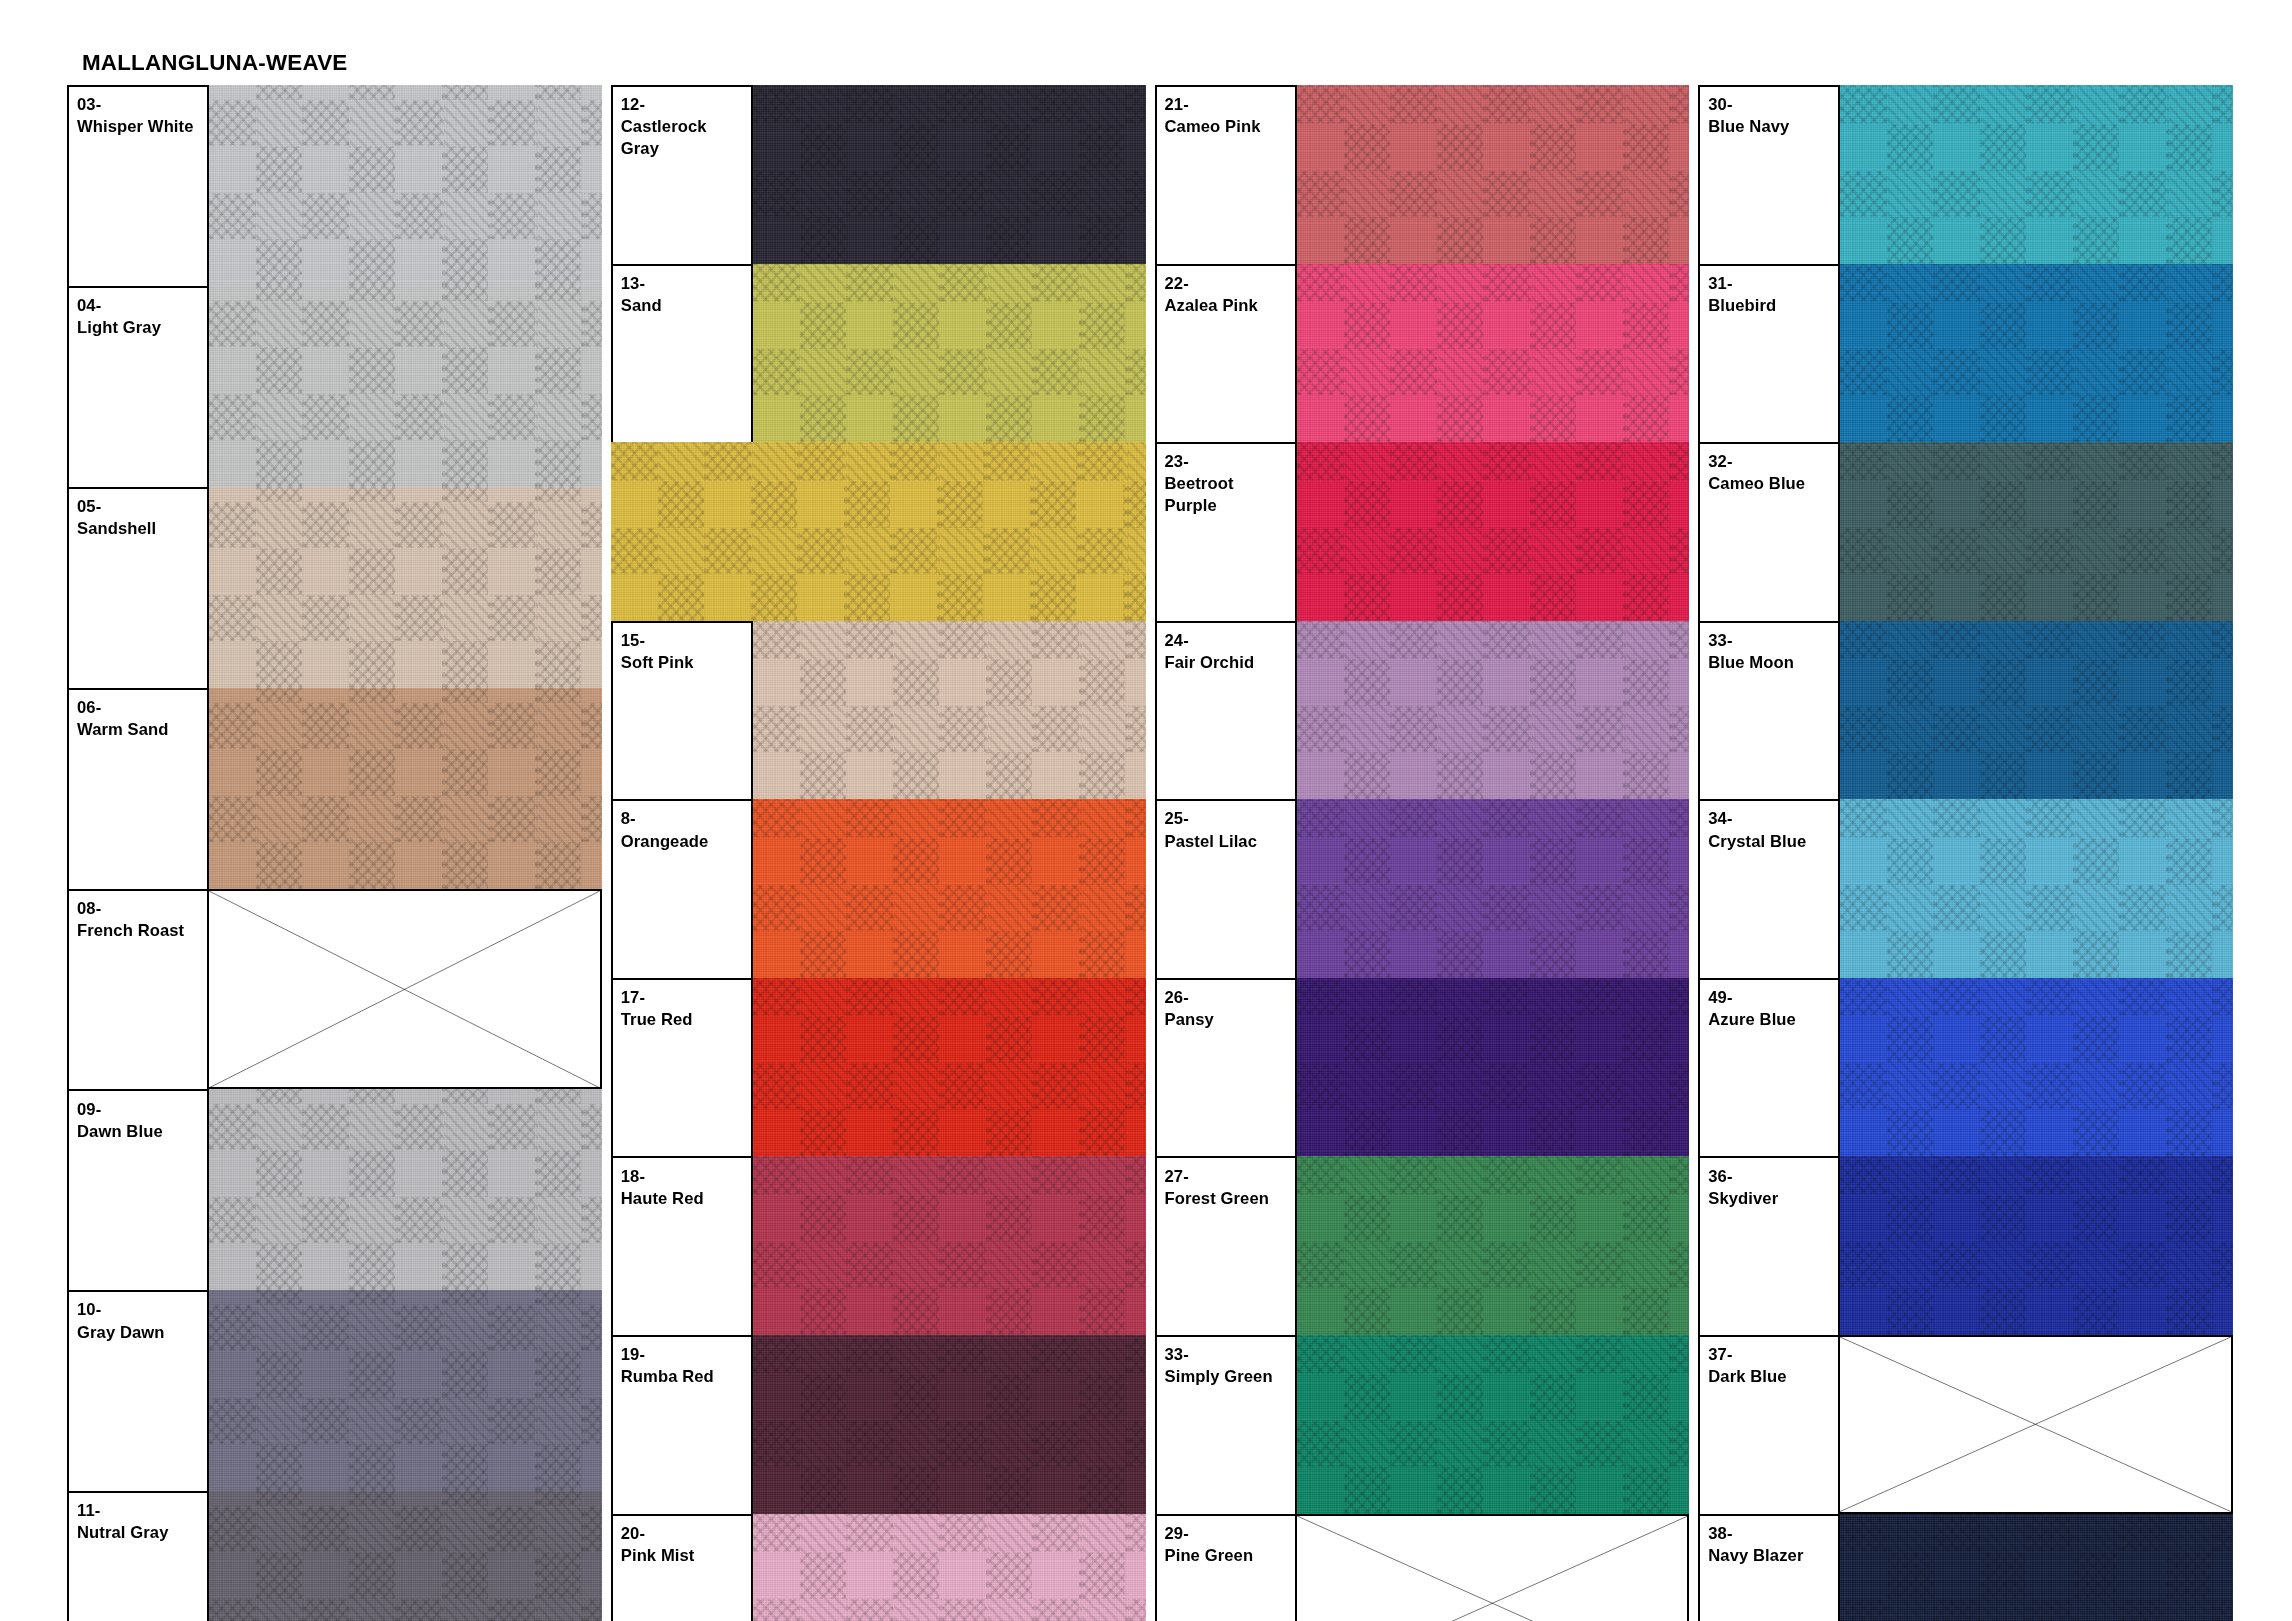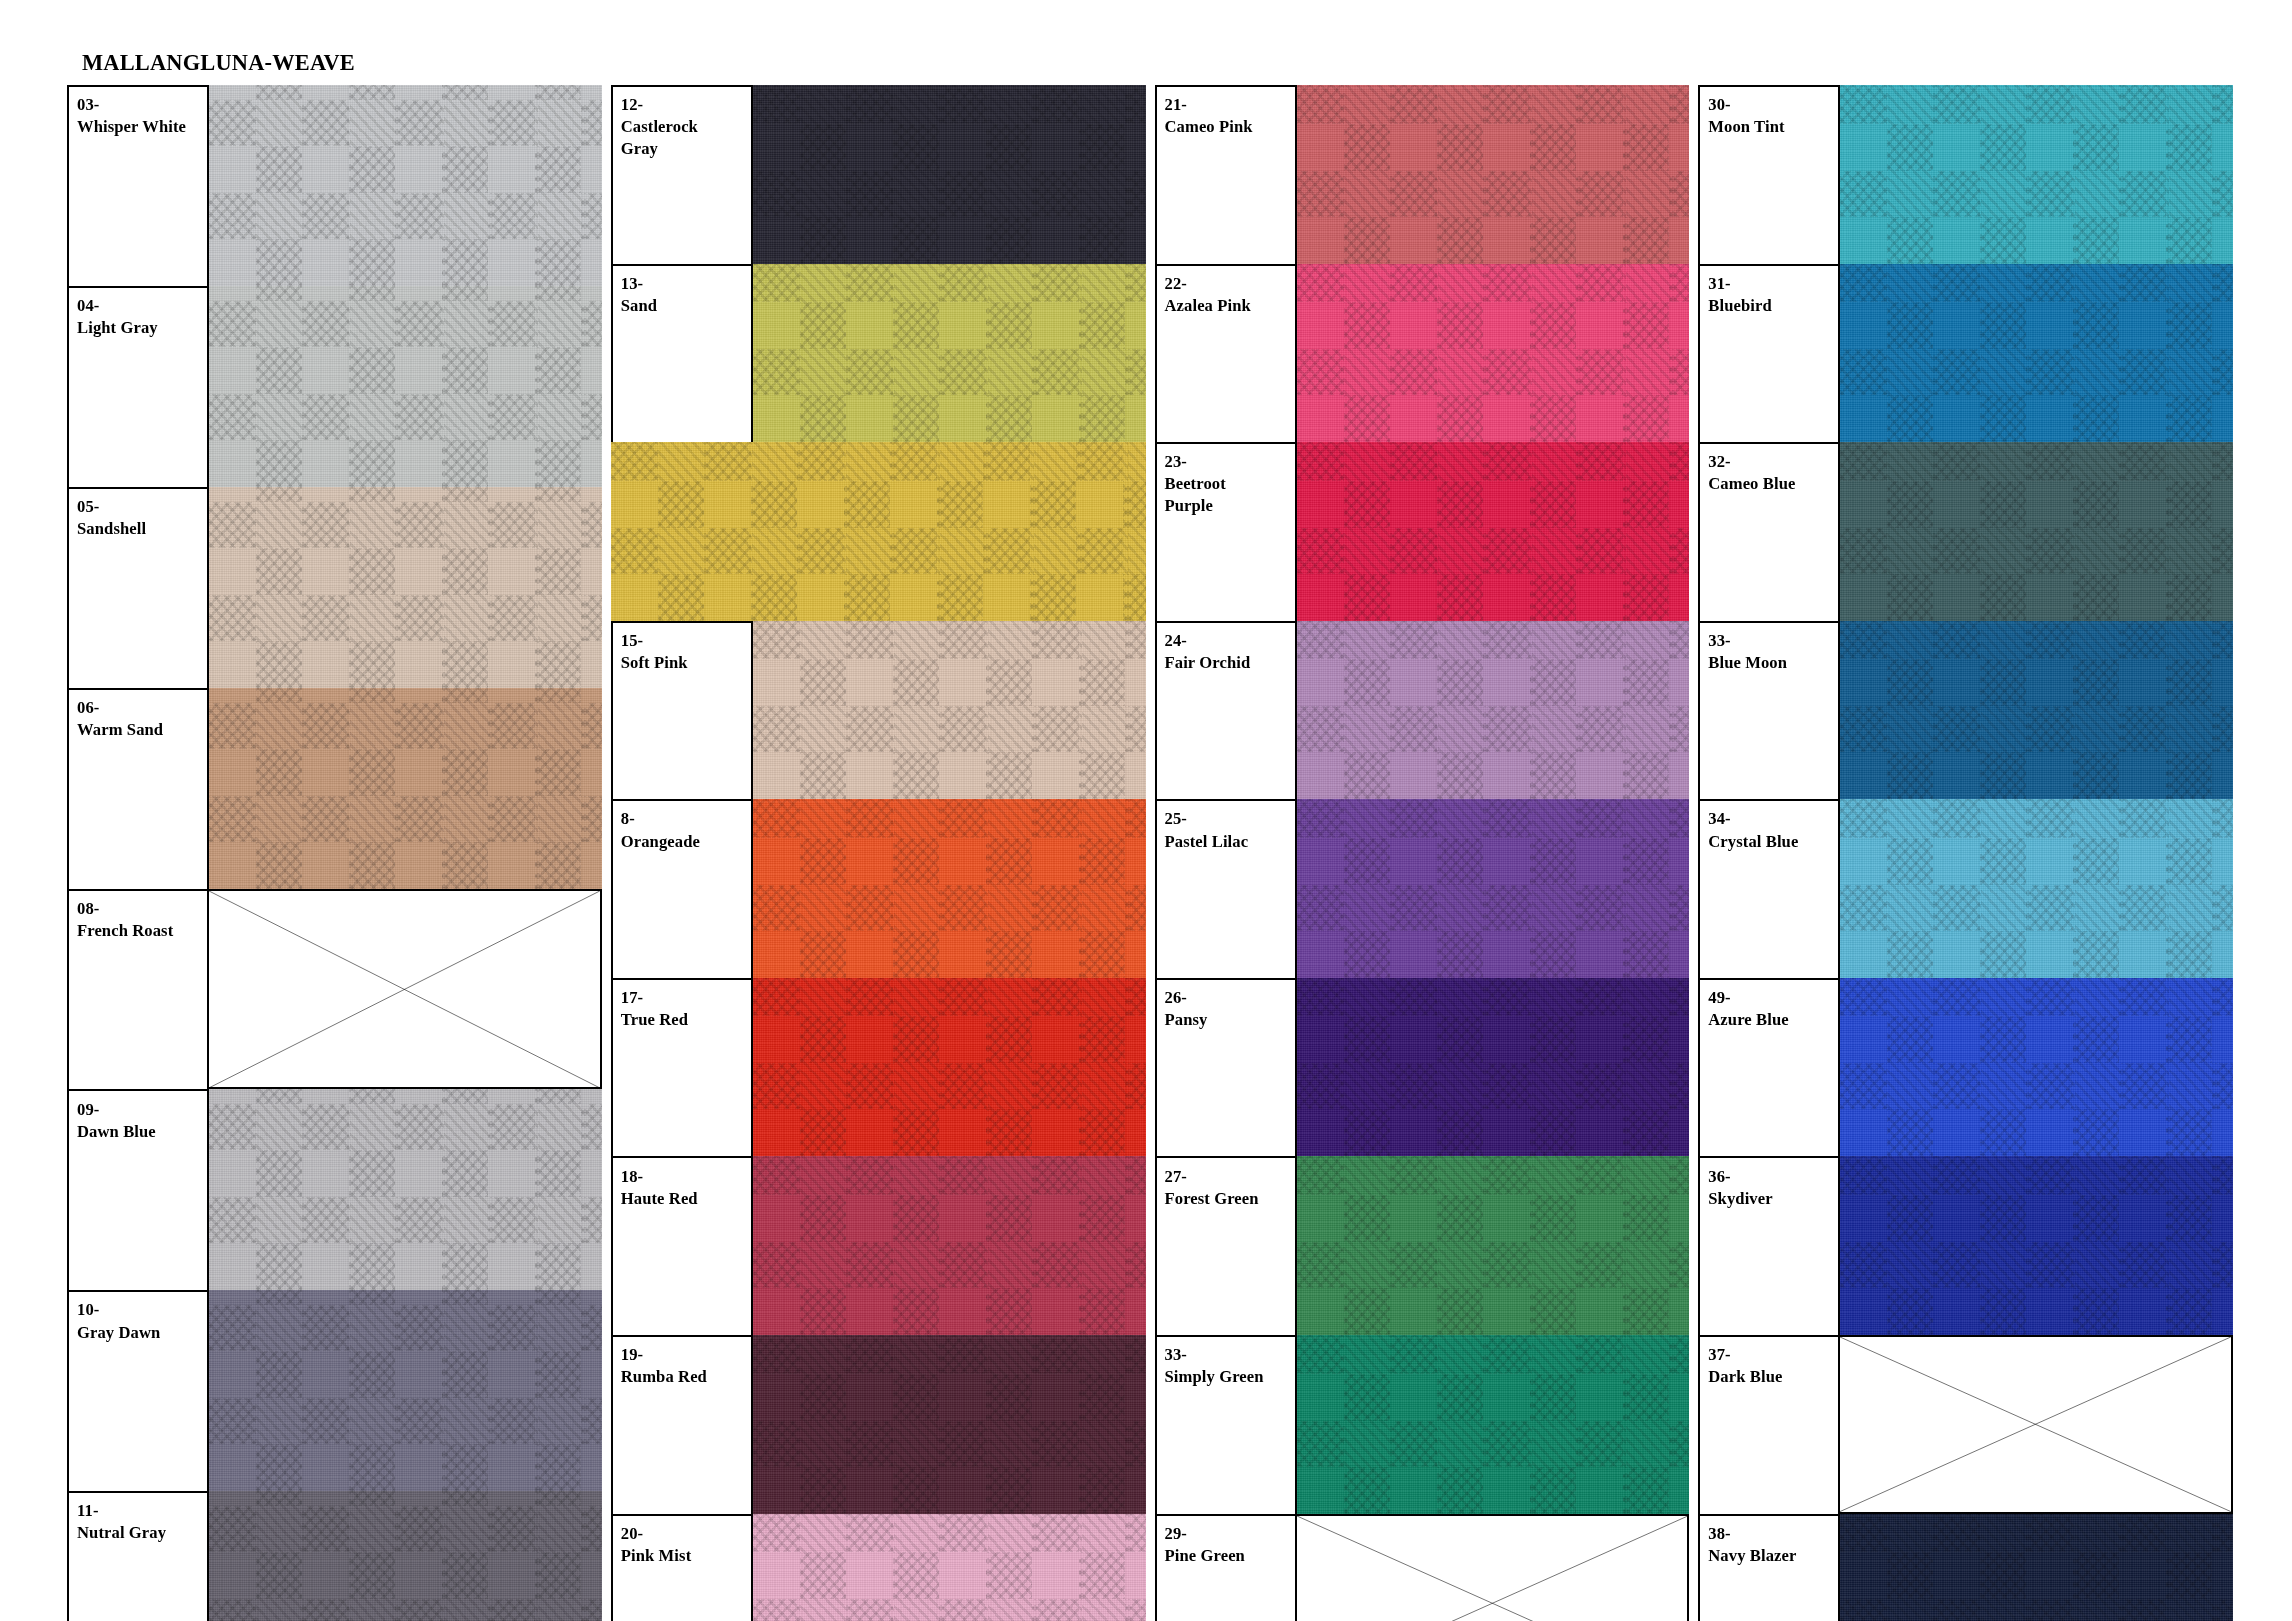--- a/index.html
+++ b/index.html
@@ -8,21 +8,20 @@
     margin: 0; padding: 0;
     background: #ffffff;
     font-family: "Liberation Sans", "DejaVu Sans", sans-serif;
   }
   #page {
     width: 2293px;
     height: 1621px;
     position: relative;
     background: #ffffff;
     overflow: hidden;
-    font-family: Liberation Serif, serif;
   }
   #title {
     position: absolute;
     left: 82px;
     top: 50px;
     font-size: 22.4px;
     font-weight: bold;
     letter-spacing: 0.2px;
     color: #000000;
     white-space: nowrap;
@@ -530,21 +529,21 @@
               <line x1="0" y1="0" x2="100" y2="100" stroke="#000000" stroke-width="0.55" vector-effect="non-scaling-stroke"></line>
               <line x1="100" y1="0" x2="0" y2="100" stroke="#000000" stroke-width="0.55" vector-effect="non-scaling-stroke"></line>
             </svg>
           </div>
         </div>
       </div>
       <div class="column">
         <div class="row">
           <div class="label-cell">
             <div class="label-code">30-</div>
-            <div class="label-name">Moon Tint</div>
+            <div class="label-name">Blue Navy</div>
           </div>
           <div class="swatch-cell">
             <div class="swatch" style="background: rgb(53, 176, 192);"></div>
             <div class="weave l1"></div>
             <div class="weave l2"></div>
             <div class="weave l3"></div>
             <div class="weave l4"></div>
             <div class="fabric-grain"></div>
           </div>
         </div>

